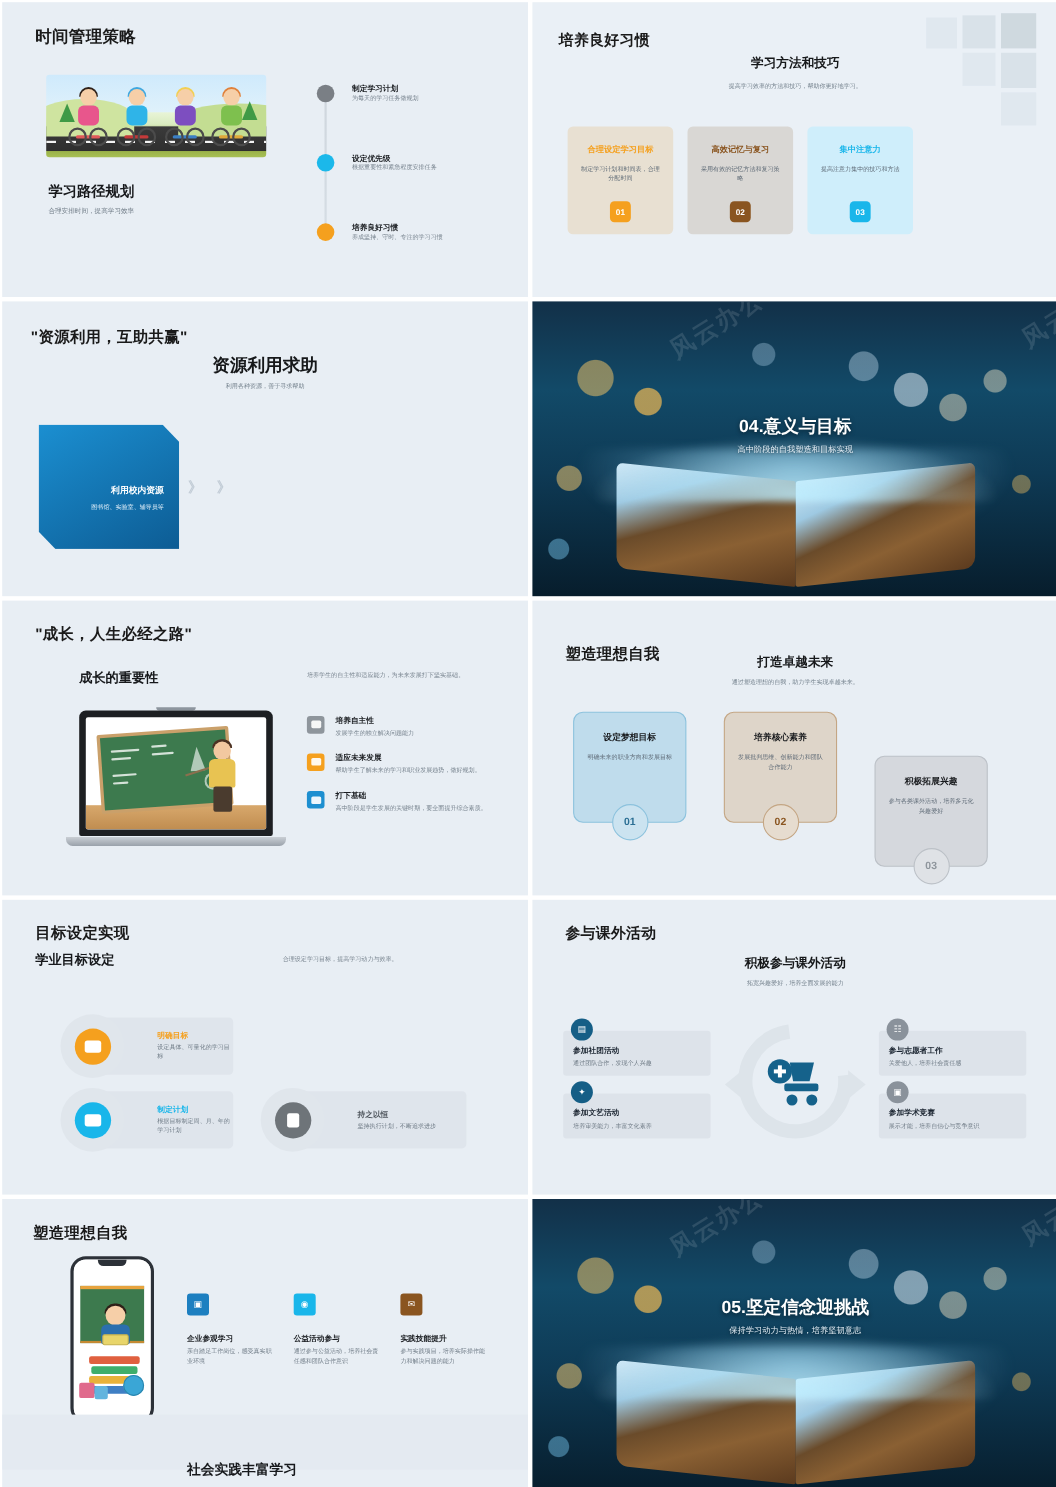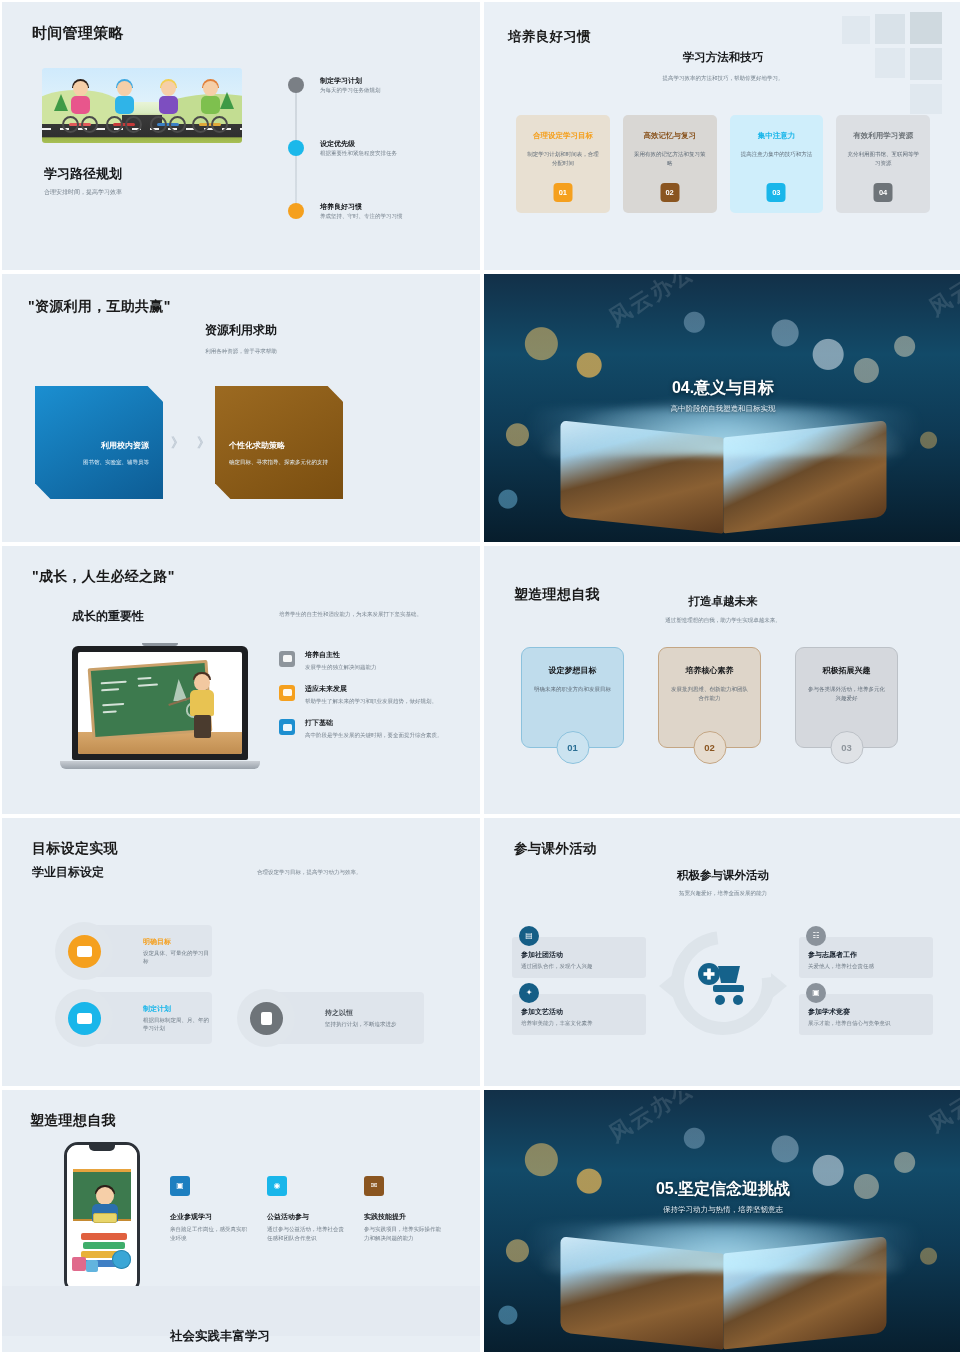--- a/index.html
+++ b/index.html
@@ -124,21 +124,21 @@
   .s2-card .cp { font-size: 5.5px; color: #5e6a76; text-align: center; margin-top: 9px; line-height: 1.55; width: 76px; }
   .s2-num {
     position: absolute; bottom: 11px; left: 50%; transform: translateX(-50%);
     width: 19px; height: 19px; border-radius: 4px;
     color: #fff; font-size: 7.5px; font-weight: bold;
     display: flex; align-items: center; justify-content: center;
   }
 
   
   .s3-title { left: 26px; top: 24px; font-size: 14px; }
-  .s3-h2 { position: absolute; left: 0; right: 0; top: 48px; font-size: 12px; }
+  .s3-h2 { position: absolute; left: 0; right: 0; top: 48px; font-size: 16px; }
   .s3-sub { position: absolute; left: 0; right: 0; top: 74px; font-size: 5.5px; }
   .s3-row { position: absolute; left: 33px; top: 112px; display: flex; align-items: flex-start; }
   .hexcard {
     width: 128px; height: 113px; position: relative;
     clip-path: polygon(0 0, 88% 0, 100% 14%, 100% 100%, 12% 100%, 0 86%);
     padding: 54px 14px 0 14px;
   }
   .hexcard h4 { font-size: 8px; font-weight: bold; color: #fff; }
   .hexcard p { font-size: 5.5px; color: #e6f2fb; margin-top: 7px; line-height: 1.5; }
   .chev {
@@ -445,44 +445,35 @@
       <div class="s2-card" style="background:#d9d7d4;">
         <div class="ch" style="color:#8a5520;">高效记忆与复习</div>
         <div class="cp">采用有效的记忆方法和复习策略</div>
         <div class="s2-num" style="background:#8a5520;">02</div>
       </div>
       <div class="s2-card" style="background:#cfeefb;">
         <div class="ch" style="color:#19b6ea;">集中注意力</div>
         <div class="cp">提高注意力集中的技巧和方法</div>
         <div class="s2-num" style="background:#19b6ea;">03</div>
       </div>
-      <div class="s2-card" style="background:#dcdfe3;">
-        <div class="ch" style="color:#6e7479;">有效利用学习资源</div>
-        <div class="cp">充分利用图书馆、互联网等学习资源</div>
-        <div class="s2-num" style="background:#6e7479;">04</div>
-      </div>
     </div>
   </div>
 
   <div class="slide slide-light">
     <div class="kicker s3-title">"资源利用，互助共赢"</div>
     <div class="ctr-title s3-h2">资源利用求助</div>
     <div class="ctr-sub s3-sub">利用各种资源，善于寻求帮助</div>
 
     <div class="s3-row">
       <div class="hexcard" style="background:linear-gradient(150deg,#1b8fd1,#0d5c94);text-align:right;">
         <h4>利用校内资源</h4>
         <p>图书馆、实验室、辅导员等</p>
       </div>
       <div class="chev">》</div>
       <div class="chev">》</div>
-      <div class="hexcard" style="background:linear-gradient(150deg,#9c6a21,#7a4e10);">
-        <h4>个性化求助策略</h4>
-        <p>确定目标、寻求指导、探索多元化的支持</p>
-      </div>
     </div>
   </div>
 
   <div class="slide cover">
     <div class="wm a">风云办公</div>
     <div class="wm b">风云办公</div>
     <div class="haze"></div>
     <div class="book">
       <div class="spine"></div>
       <div class="page l"></div>
@@ -563,21 +554,21 @@
       <div class="s6-card" style="background:#bfdcec;border:1px solid #8cc2dd;">
         <h4>设定梦想目标</h4>
         <p>明确未来的职业方向和发展目标</p>
         <div class="s6-badge" style="background:#cbe3f0;border:1px solid #8cc2dd;color:#2b6f94;">01</div>
       </div>
       <div class="s6-card" style="background:#ded5c9;border:1px solid #c4a684;">
         <h4>培养核心素养</h4>
         <p>发展批判思维、创新能力和团队合作能力</p>
         <div class="s6-badge" style="background:#e6dccf;border:1px solid #c4a684;color:#8a5520;">02</div>
       </div>
-      <div class="s6-card" style="background:#d5d8dd;border:1px solid #bcc1c7;">
+      <div class="s6-card" style="background:#d5d8dd;border:1px solid #bcc1c7;margin-top:40px;">
         <h4>积极拓展兴趣</h4>
         <p>参与各类课外活动，培养多元化兴趣爱好</p>
         <div class="s6-badge" style="background:#dfe2e6;border:1px solid #bcc1c7;color:#8e959c;">03</div>
       </div>
     </div>
   </div>
 
   <div class="slide slide-light">
     <div class="kicker s7-title">目标设定实现</div>
     <div class="s7-h2">学业目标设定</div>

